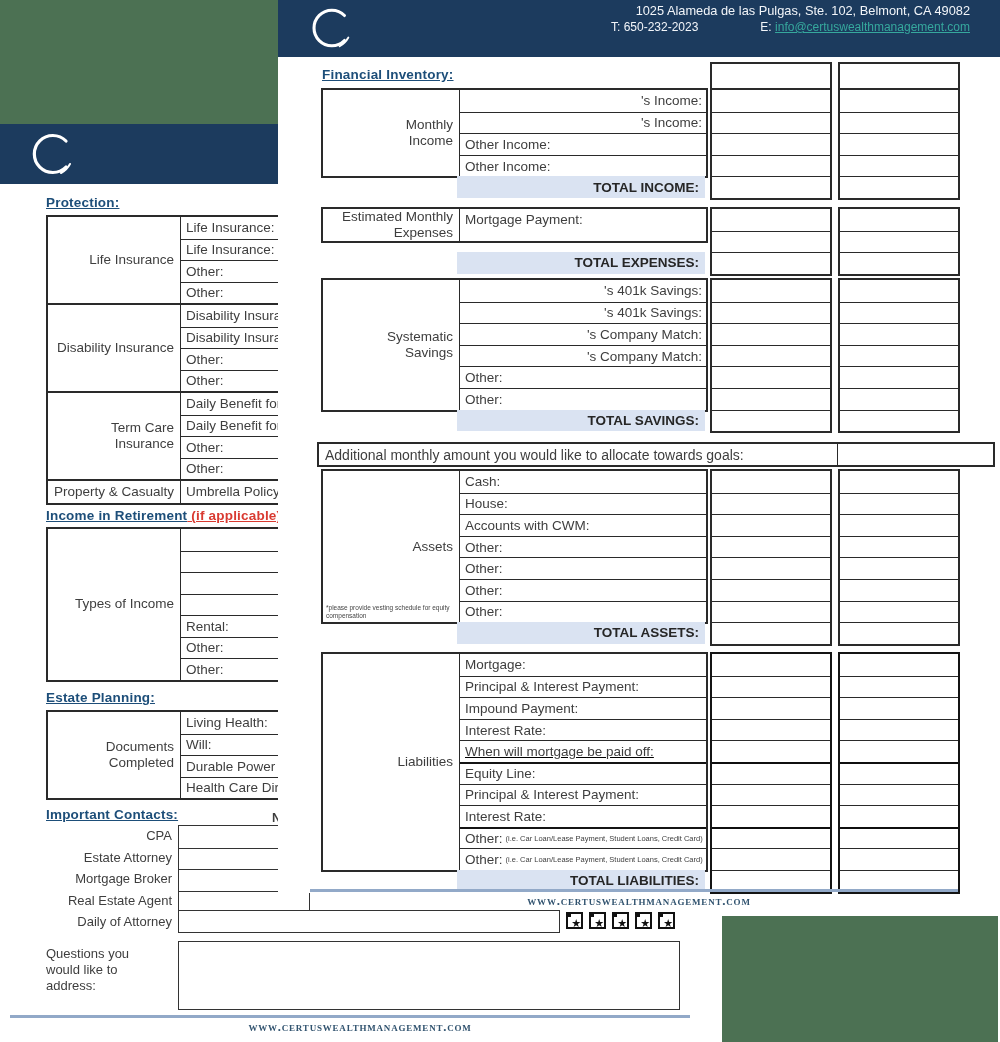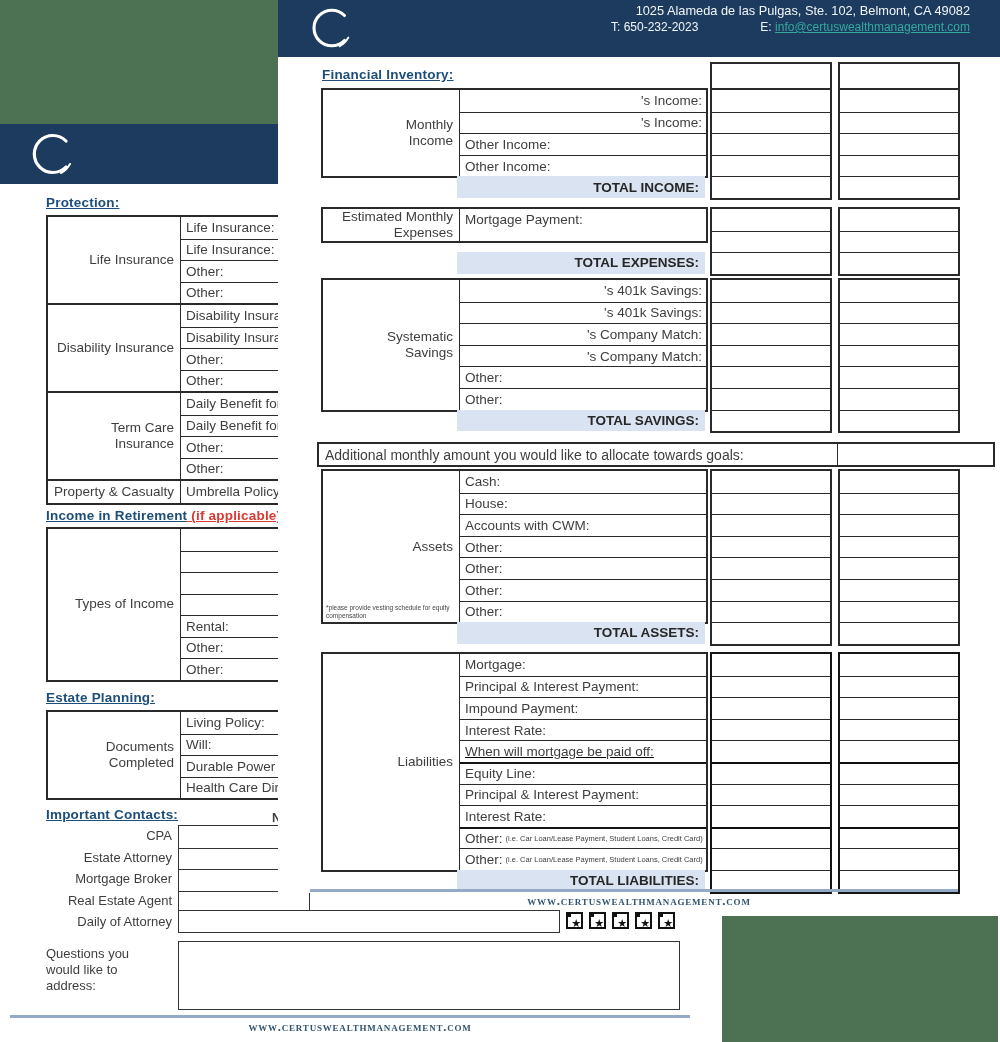--- a/index.html
+++ b/index.html
@@ -204,21 +204,21 @@
             </div>
           </div>
         </div>
       </div>
       <div class="ftable" style="left: 46px; top: 586px;">
         <div class="fgroup">
           <div class="glabel" style="width: 132px;"><span>Documents
 Completed</span></div>
           <div class="frows" style="width: 382px;">
             <div class="frow" style="height: 21.5px;">
-              <span class="flabel">Living Policy:</span>
+              <span class="flabel">Living Health:</span>
             </div>
             <div class="frow rsep" style="height: 21.5px;">
               <span class="flabel">Will:</span>
             </div>
             <div class="frow rsep" style="height: 21.5px;">
               <span class="flabel">Durable Power of Attorney:</span>
             </div>
             <div class="frow rsep" style="height: 21.5px;">
               <span class="flabel">Health Care Directive:</span>
             </div>

